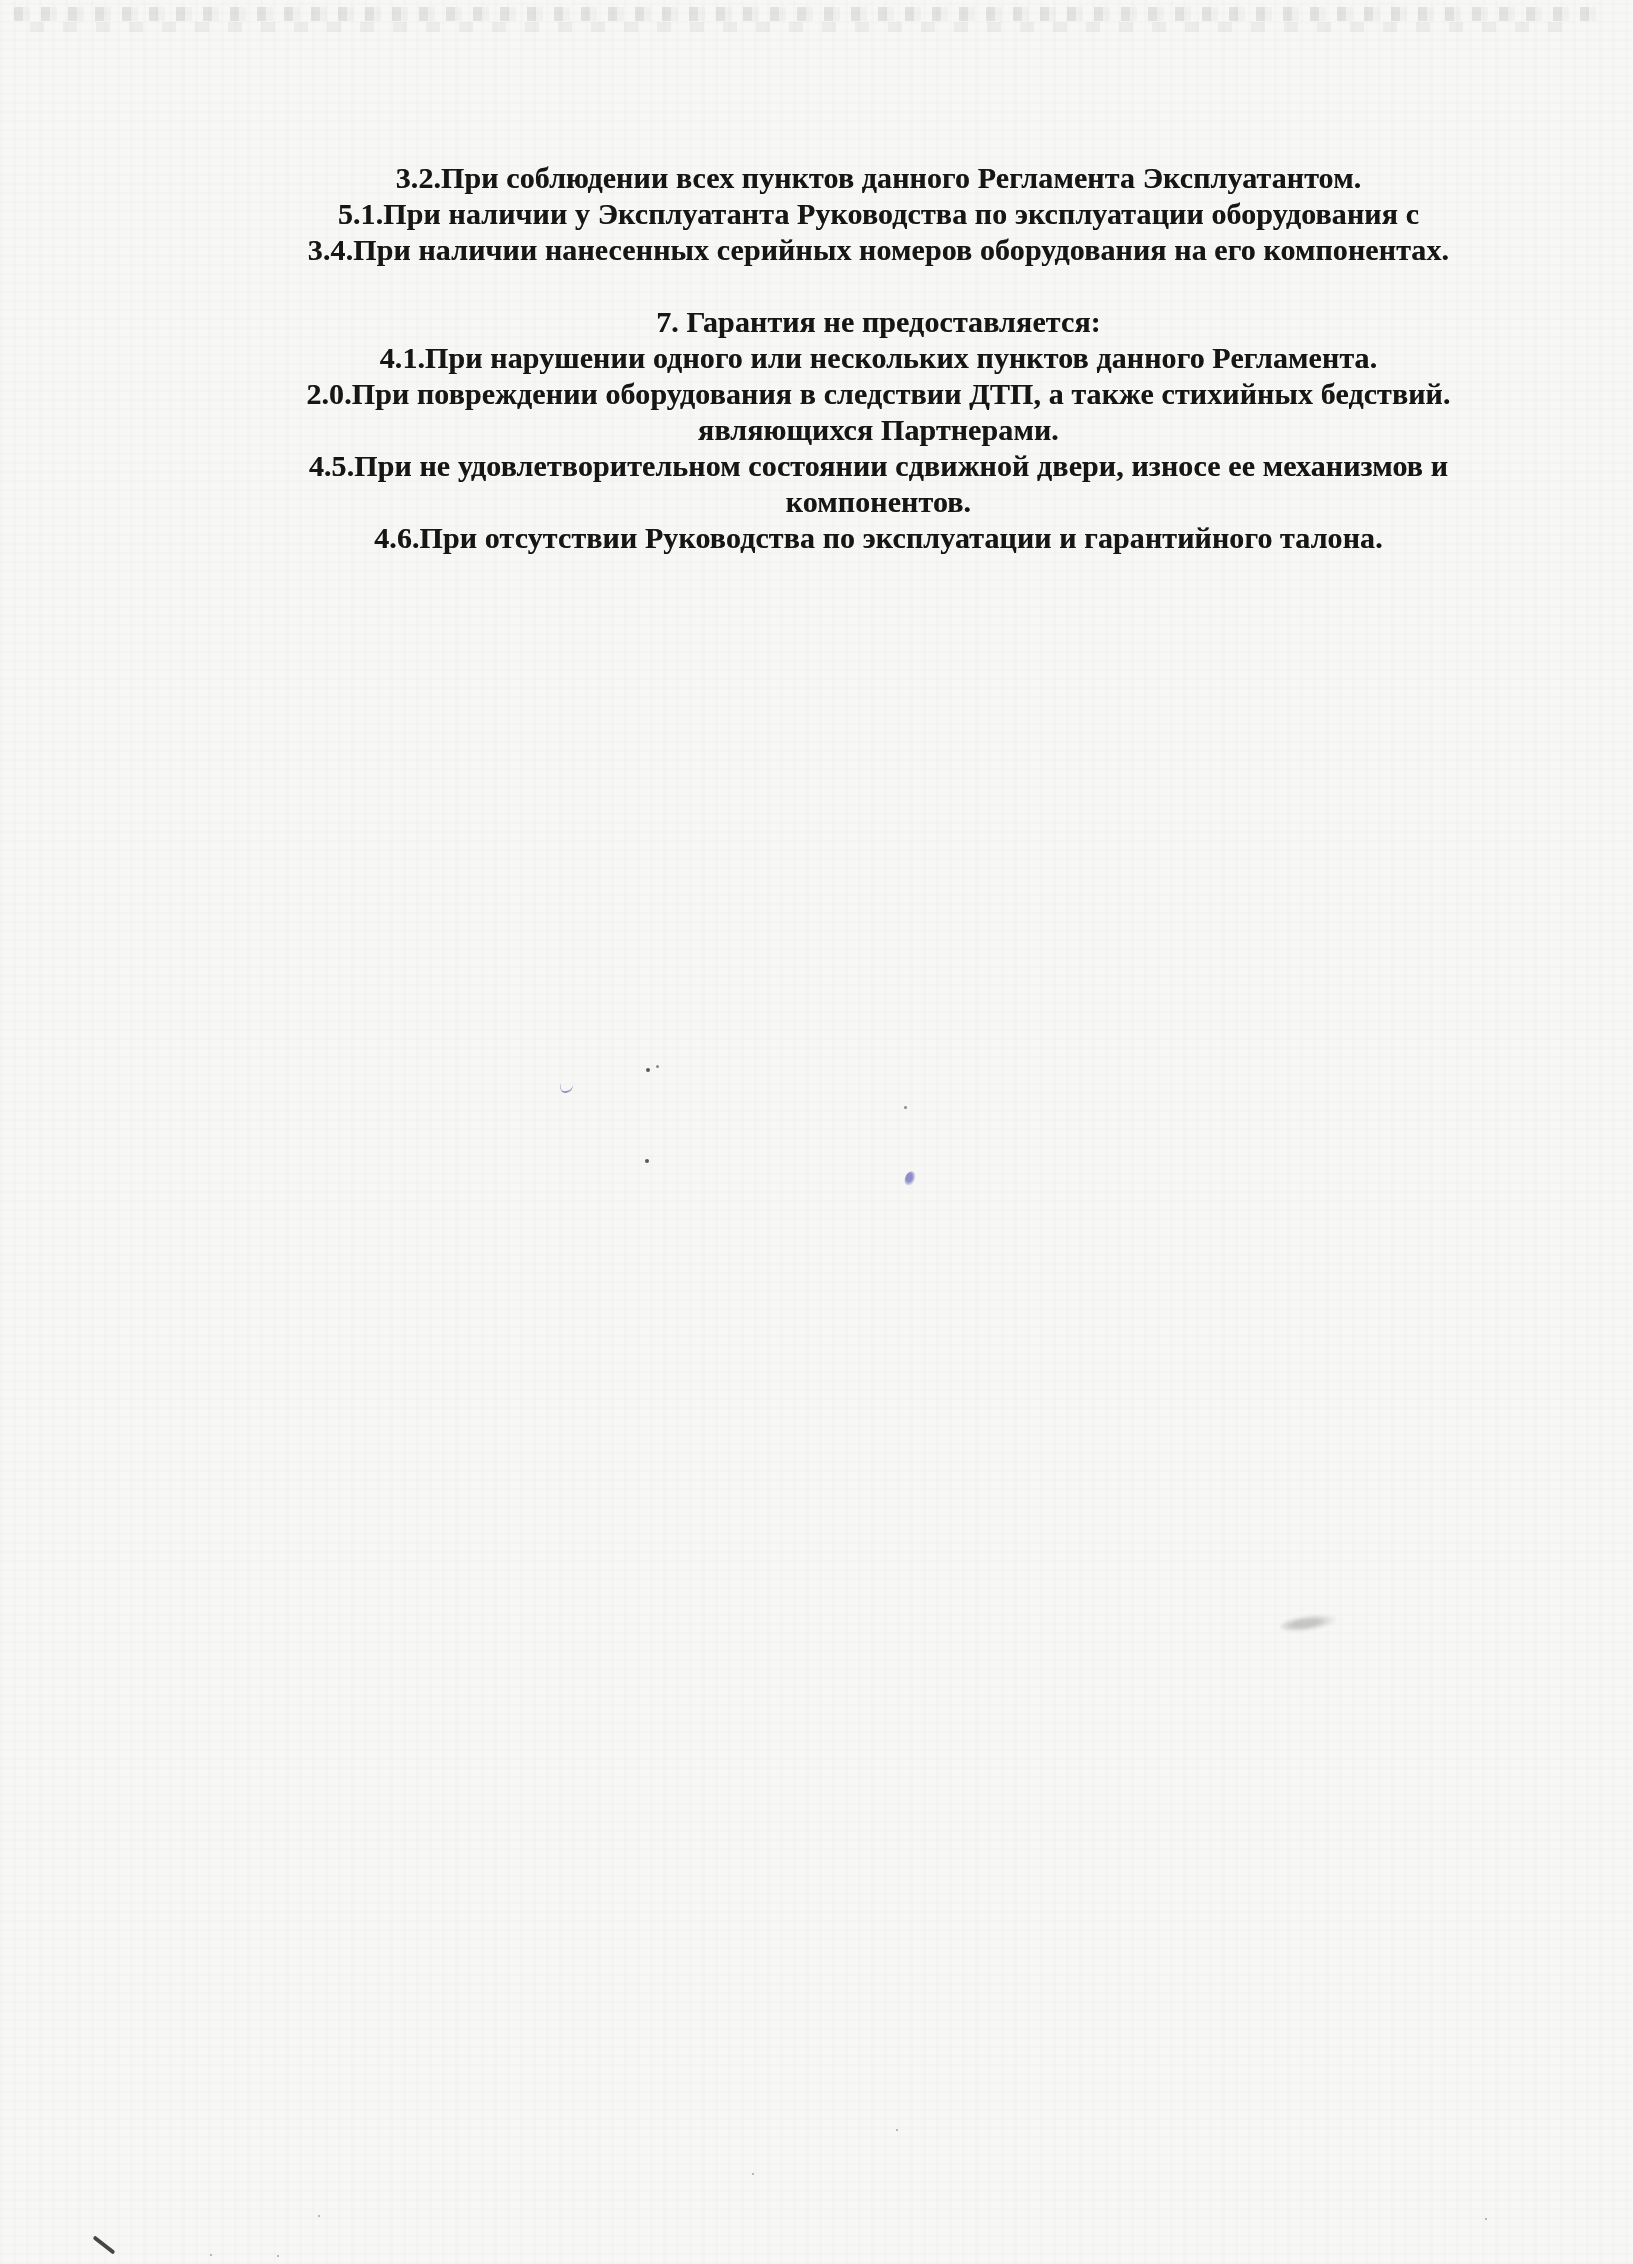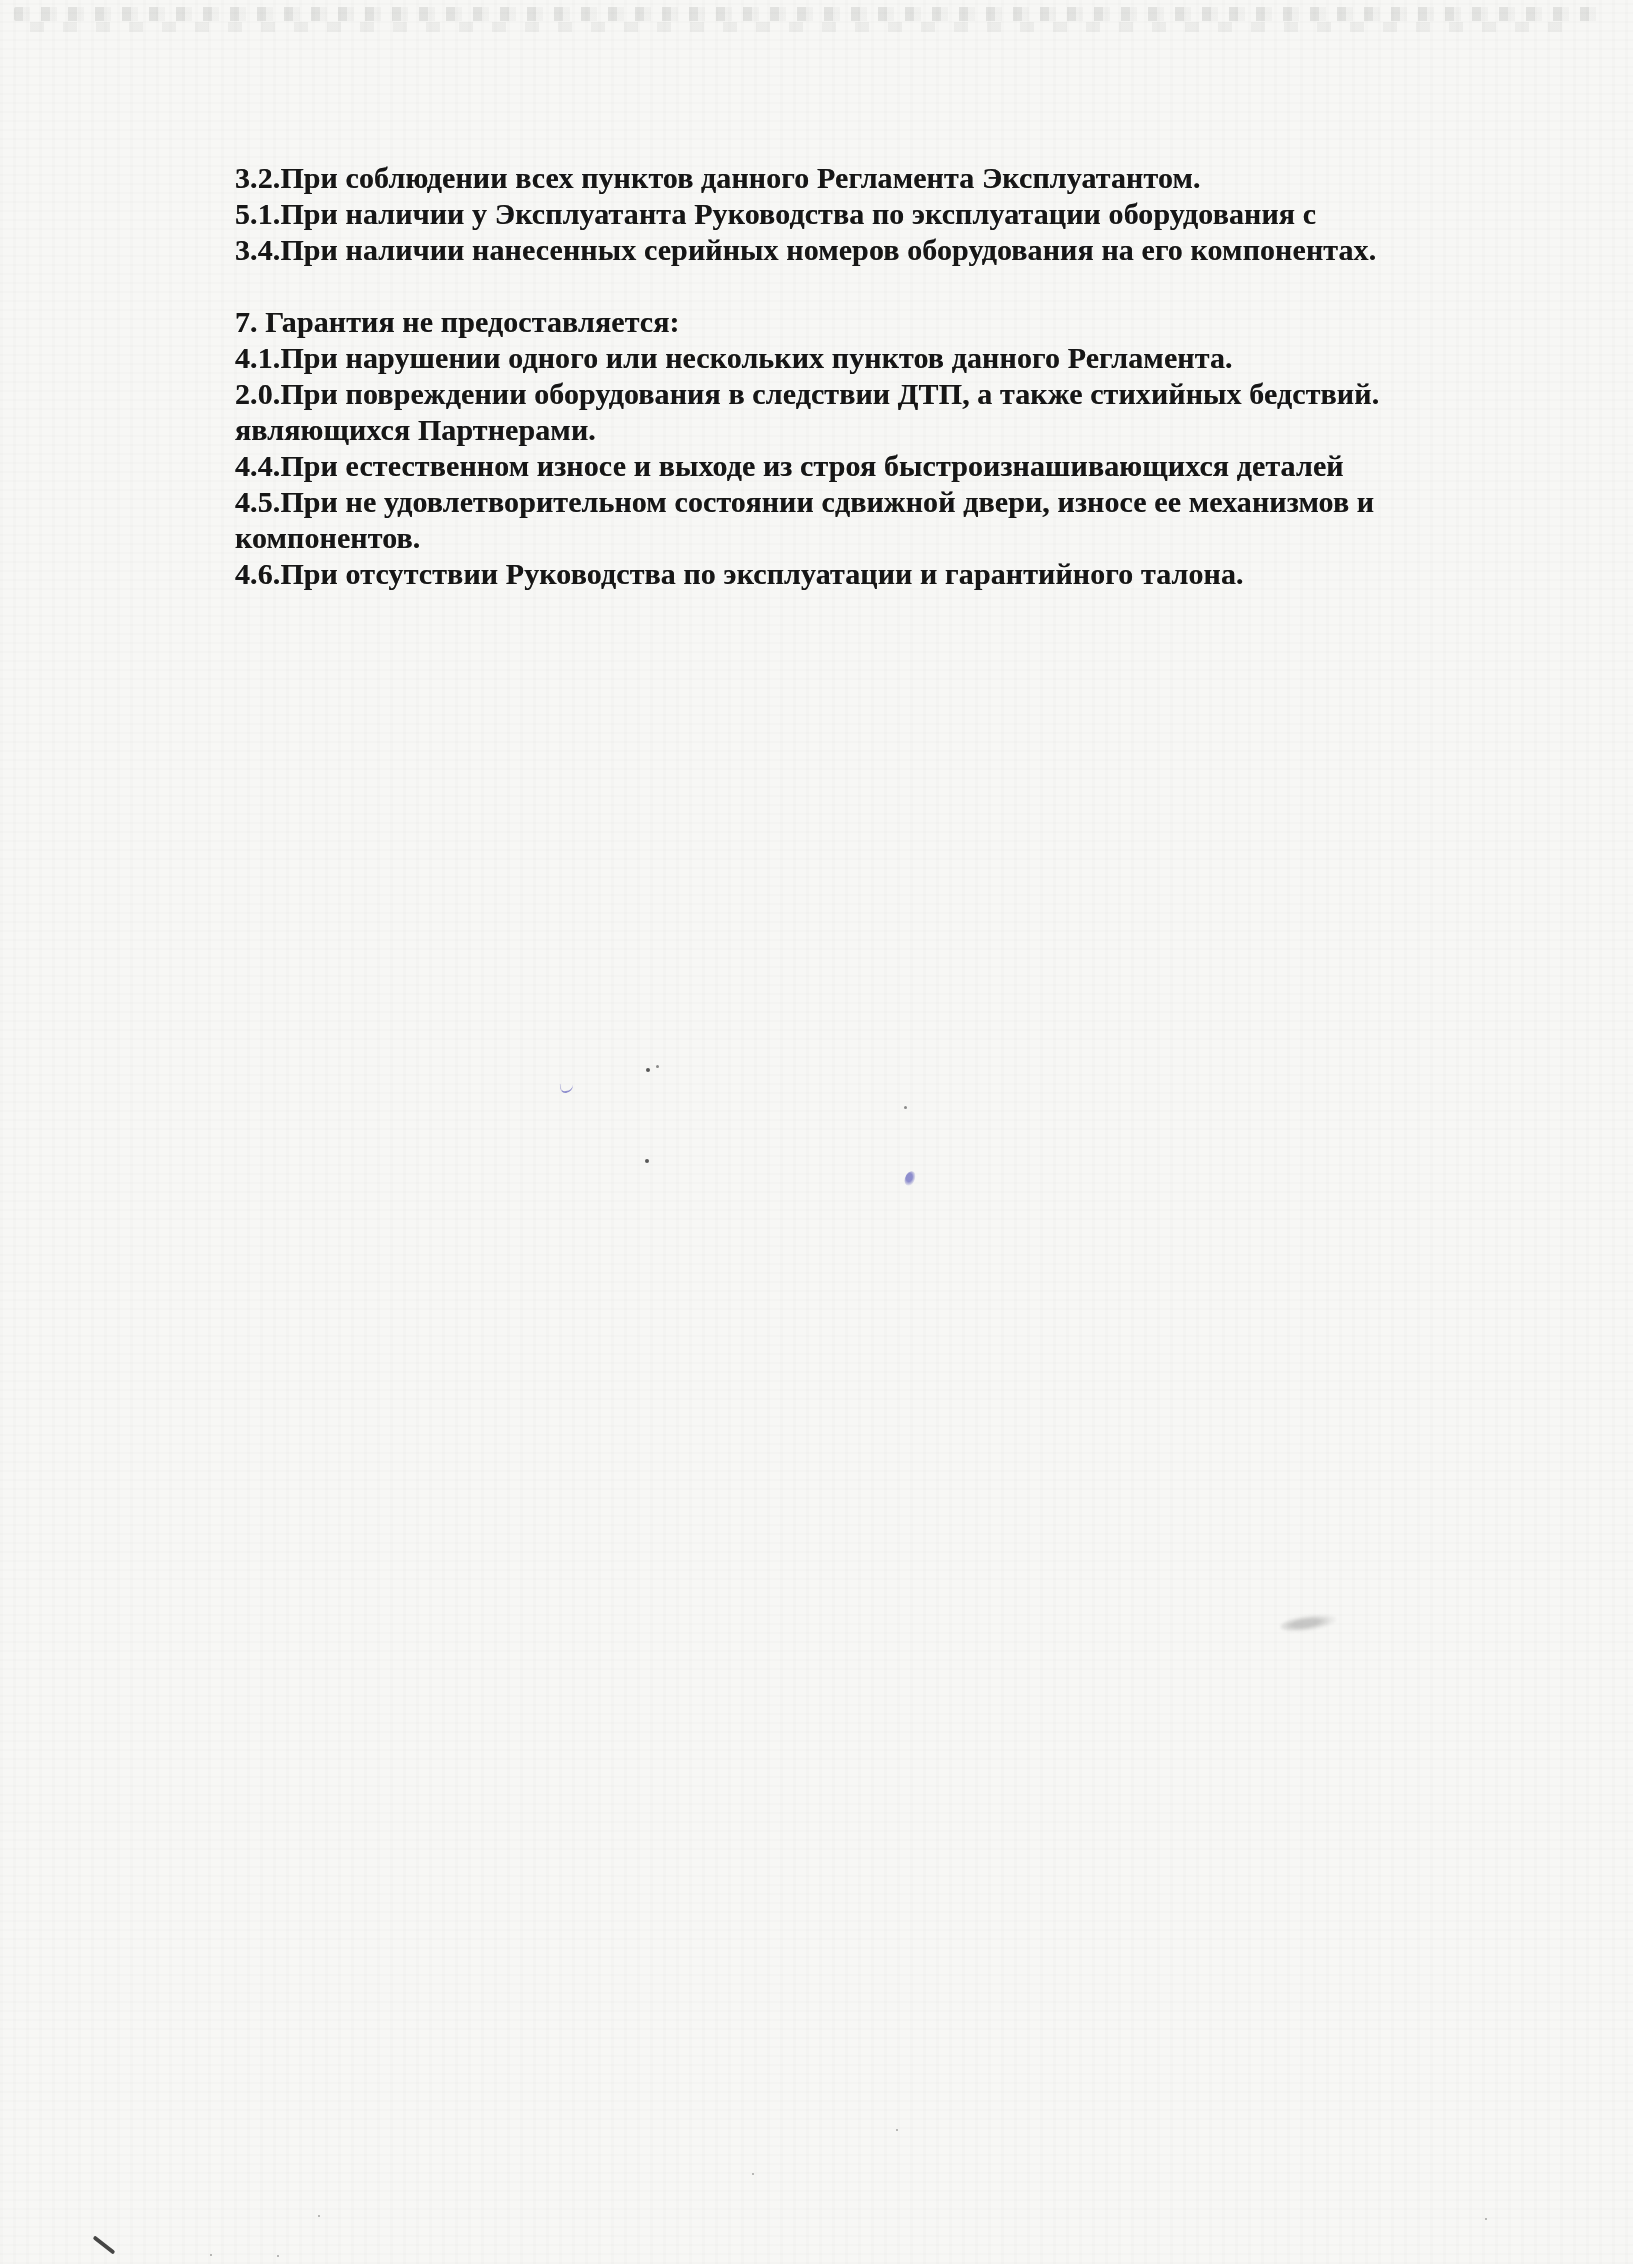--- a/index.html
+++ b/index.html
@@ -15,20 +15,21 @@
     
     background-image:
       repeating-linear-gradient(0deg, rgba(0,0,0,0.012) 0 2px, transparent 2px 9px),
       repeating-linear-gradient(90deg, rgba(0,0,0,0.010) 0 3px, transparent 3px 13px);
     font-family: "Liberation Serif", "DejaVu Serif", serif;
   }
 
   .page {
     position: absolute;
     inset: 0;
+    text-align: center;
   }
 
   
   .scan-band-top {
     position: absolute;
     top: 7px;
     left: 14px;
     right: 28px;
     height: 14px;
     background: repeating-linear-gradient(90deg,
@@ -135,21 +136,20 @@
 
   <div class="text-block">
     <div class="line">3.2.При соблюдении всех пунктов данного Регламента Эксплуатантом.</div>
     <div class="line">5.1.При наличии у Эксплуатанта Руководства по эксплуатации оборудования с</div>
     <div class="line">3.4.При наличии нанесенных серийных номеров оборудования на его компонентах.</div>
     <div class="line"></div>
     <div class="line">7. Гарантия не предоставляется:</div>
     <div class="line">4.1.При нарушении одного или нескольких пунктов данного Регламента.</div>
     <div class="line">2.0.При повреждении оборудования в следствии ДТП, а также стихийных бедствий.</div>
     <div class="line">являющихся Партнерами.</div>
-    <div class="line">4.4.При естественном износе и выходе из строя быстроизнашивающихся деталей</div>
     <div class="line">4.5.При не удовлетворительном состоянии сдвижной двери, износе ее механизмов и</div>
     <div class="line">компонентов.</div>
     <div class="line">4.6.При отсутствии Руководства по эксплуатации и гарантийного талона.</div>
   </div>
 
   <div class="speck s4" style="left:646px; top:1068px;"></div>
   <div class="speck s3" style="left:656px; top:1065px;"></div>
   <div class="speck s4" style="left:645px; top:1159px;"></div>
   <div class="speck s3" style="left:904px; top:1106px;"></div>
   <div class="speck s2" style="left:210px; top:2254px;"></div>

